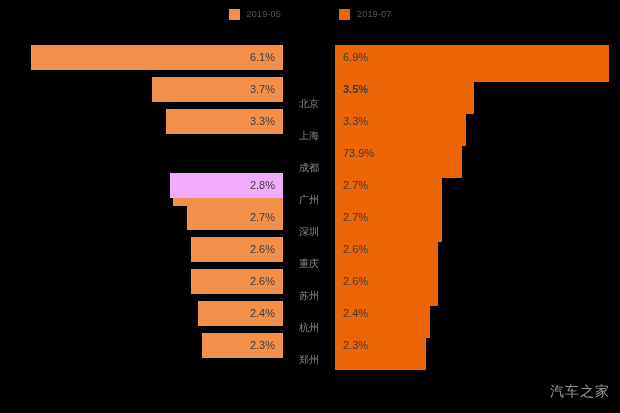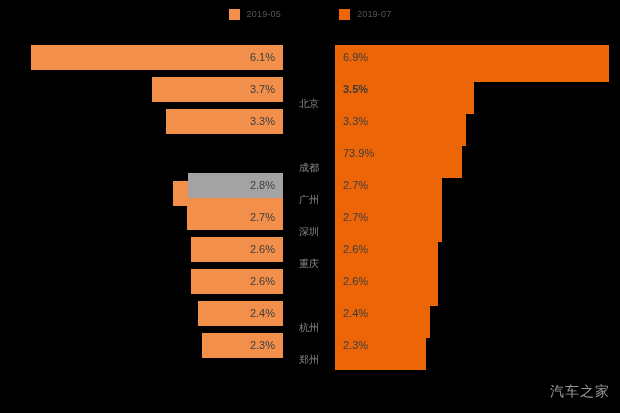--- a/index.html
+++ b/index.html
@@ -166,20 +166,21 @@
           <span class="val">6.9%</span>
         </div>
       </div>
     </div>
     <div class="row">
       <div class="left-pane">
         <div class="bar-left" style="width: 131.086px; background: rgb(242, 144, 75); align-items: center;">
           <span class="val">3.7%</span>
         </div>
       </div>
+      <div class="center-label">上海</div>
       <div class="right-pane">
         <div class="bar-right" style="width: 139px; background: rgb(236, 102, 8); font-weight: bold;">
           <span class="val">3.5%</span>
         </div>
       </div>
     </div>
     <div class="row">
       <div class="left-pane">
         <div class="bar-left" style="width: 116.914px; background: rgb(242, 144, 75);">
           <span class="val">3.3%</span>
@@ -200,21 +201,21 @@
       </div>
       <div class="center-label">广州</div>
       <div class="right-pane">
         <div class="bar-right" style="width: 127.086px; background: rgb(236, 102, 8);">
           <span class="val">73.9%</span>
         </div>
       </div>
     </div>
     <div class="row">
       <div class="left-pane">
-        <div class="bar-left" style="width: 95px; background: #a3a3a3;">
+        <div class="bar-left" style="width: 113px; background: #f0abfc;">
           <span class="val">2.8%</span>
         </div>
       </div>
       <div class="center-label">深圳</div>
       <div class="right-pane">
         <div class="bar-right" style="width: 107.229px; background: rgb(236, 102, 8);">
           <span class="val">2.7%</span>
         </div>
       </div>
     </div>
@@ -230,20 +231,21 @@
           <span class="val">2.7%</span>
         </div>
       </div>
     </div>
     <div class="row">
       <div class="left-pane">
         <div class="bar-left" style="width: 92.1143px; background: rgb(242, 144, 75);">
           <span class="val">2.6%</span>
         </div>
       </div>
+      <div class="center-label">苏州</div>
       <div class="right-pane">
         <div class="bar-right" style="width: 103.257px; background: rgb(236, 102, 8);">
           <span class="val">2.6%</span>
         </div>
       </div>
     </div>
     <div class="row">
       <div class="left-pane">
         <div class="bar-left" style="width: 92.1143px; background: rgb(242, 144, 75);">
           <span class="val">2.6%</span>

